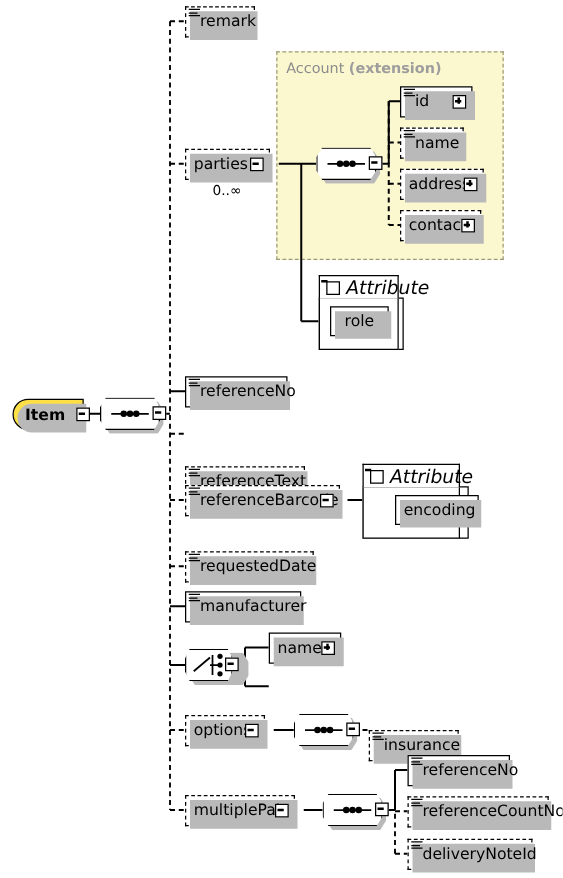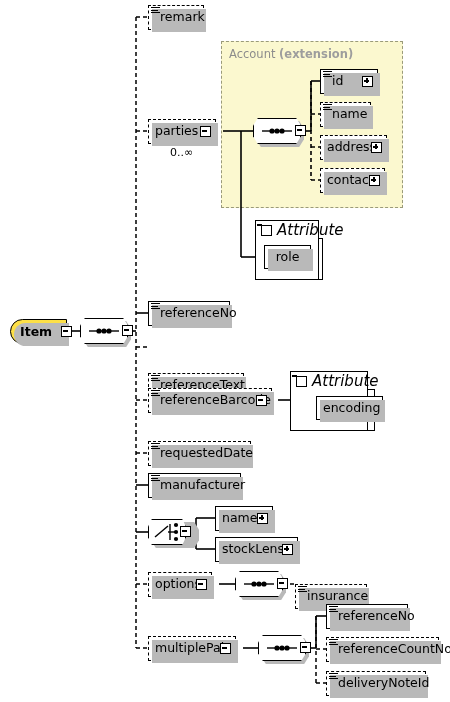--- a/index.html
+++ b/index.html
@@ -403,24 +403,20 @@
       <circle cx="28" cy="13" r="2.1" fill="#000"></circle>
       <circle cx="28" cy="20" r="2.1" fill="#000"></circle>
     </svg>
     <span class="pm pm-out" style="left:32px; top:7px; margin-top:0;"></span>
   </div>
 
   <div class="node" style="left:215px; top:506px; width:58px;">
     <span class="lbl">name</span>
     <span class="pm plus pm-in"></span>
   </div>
-  <div class="node" style="left:215px; top:537px; width:83px;">
-    <span class="lbl">stockLens</span>
-    <span class="pm plus pm-in"></span>
-  </div>
 
   <div class="node dashed" style="left:148px; top:572px; width:64px;">
     <span class="lbl">options</span>
     <span class="pm pm-in"></span>
   </div>
 
   <div class="comp-wrap" style="left:235px; top:571px;">
     <div class="comp"></div>
     <svg class="seqglyph" viewBox="0 0 48 26">
       <line x1="9" y1="13" x2="39" y2="13" stroke="#000" stroke-width="1.4"></line>

